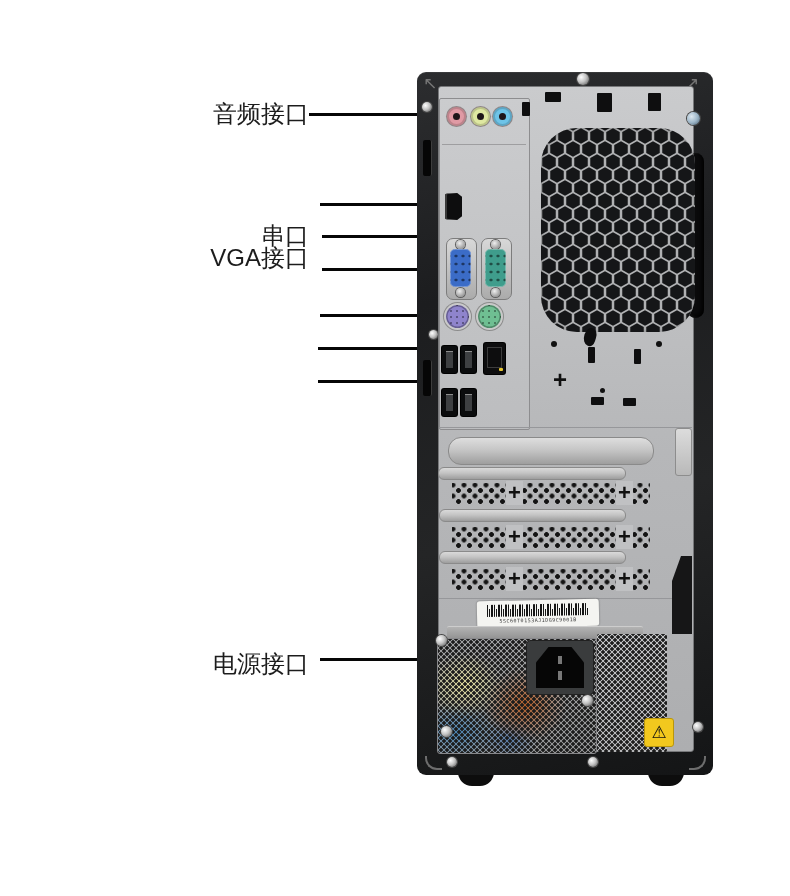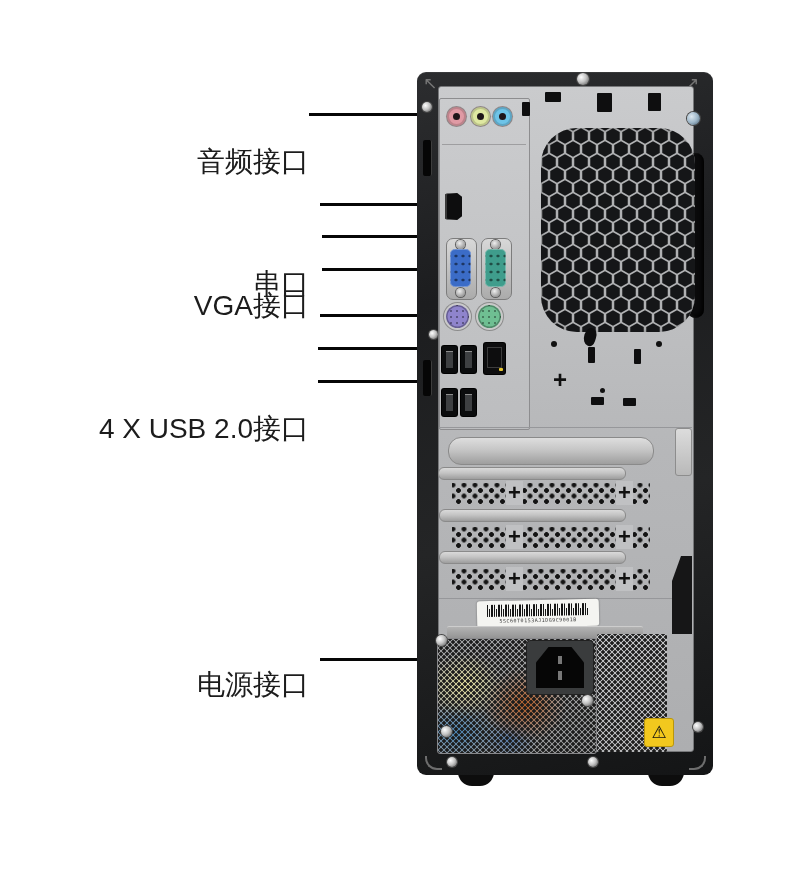--- a/index.html
+++ b/index.html
@@ -1,21 +1,21 @@
 <!DOCTYPE html>
 <html><head>
 <meta charset="utf-8">
 <style>
   html,body{margin:0;padding:0;background:#ffffff;}
   .page{position:relative;width:790px;height:896px;background:#ffffff;overflow:hidden;
         font-family:"Liberation Sans","DejaVu Sans",sans-serif;}
 
   
-  .label{position:absolute;right:481px;color:#1c1c1c;font-size:28px;line-height:28px;
-         font-weight:500;white-space:nowrap;margin-top:48px;}
+  .label{position:absolute;right:481px;color:#1c1c1c;font-size:24px;line-height:28px;
+         font-weight:500;white-space:nowrap;}
   .line{position:absolute;background:#060606;}
 
   
   .tower{position:absolute;left:417px;top:72px;width:296px;height:703px;border-radius:9px;
          background:linear-gradient(165deg,#2c2d2f 0%,#1c1d1f 30%,#242526 62%,#141516 100%);
          box-shadow:inset 0 1px 0 rgba(255,255,255,.07);z-index:1;}
   .foot{position:absolute;background:#0d0d0d;border-radius:0 0 14px 14px;z-index:0;}
   .chassis{position:absolute;left:21px;top:14px;width:254px;height:664px;border-radius:3px;
            background:linear-gradient(180deg,#cacbcd 0%,#b6b7b9 55%,#adaeb0 100%);
            border:1px solid #77787a;}
@@ -120,22 +120,21 @@
         align-items:center;justify-content:center;font-size:17px;color:#111;}
 </style>
 </head>
 <body>
 
 <div class="page">
 
   <div class="label" style="top:100px">音频接口</div>
   <div class="label" style="top:222px">串口</div>
   <div class="label" style="top:244px">VGA接口</div>
-  <div class="label" style="top:367px">4 X USB 2.0接口</div>
-  <div class="label" style="top:623px">电源接口</div>
+  <div class="label" style="top:650px">电源接口</div>
 
   <div class="line" style="left:309px;top:113px;width:144px;height:3px"></div>
   <div class="line" style="left:320px;top:203px;width:127px;height:3px"></div>
   <div class="line" style="left:322px;top:235px;width:172px;height:3px"></div>
   <div class="line" style="left:491px;top:235px;width:3px;height:31px"></div>
   <div class="line" style="left:322px;top:268px;width:133px;height:3px"></div>
   <div class="line" style="left:320px;top:314px;width:132px;height:3px"></div>
   <div class="line" style="left:318px;top:347px;width:175px;height:3px"></div>
   <div class="line" style="left:318px;top:380px;width:129px;height:3px"></div>
   <div class="line" style="left:443px;top:355px;width:3px;height:55px"></div>

